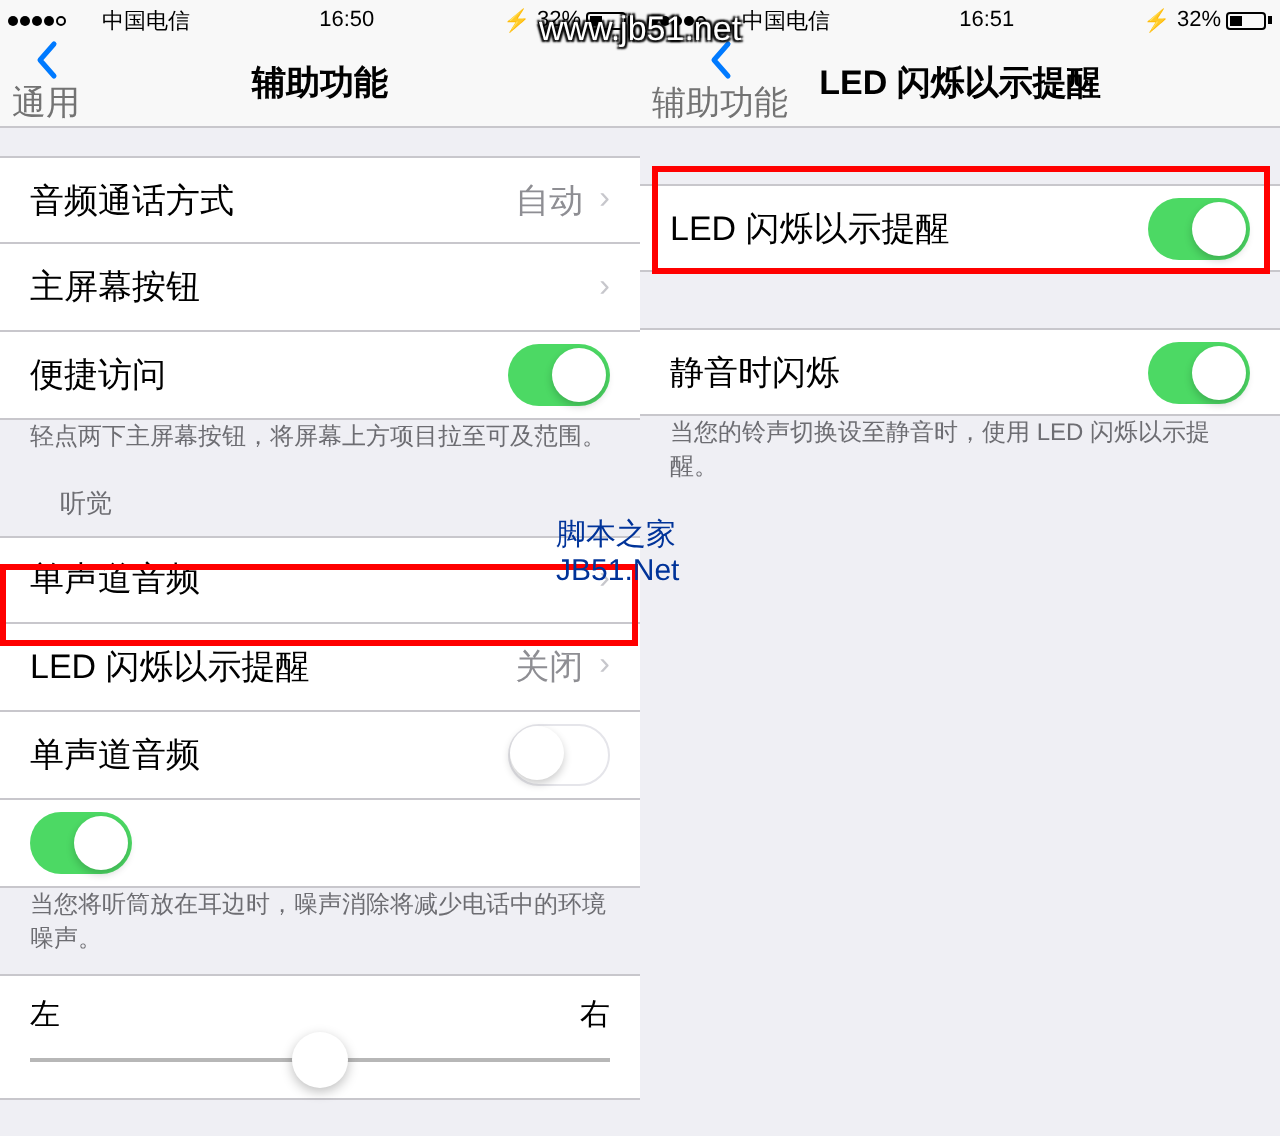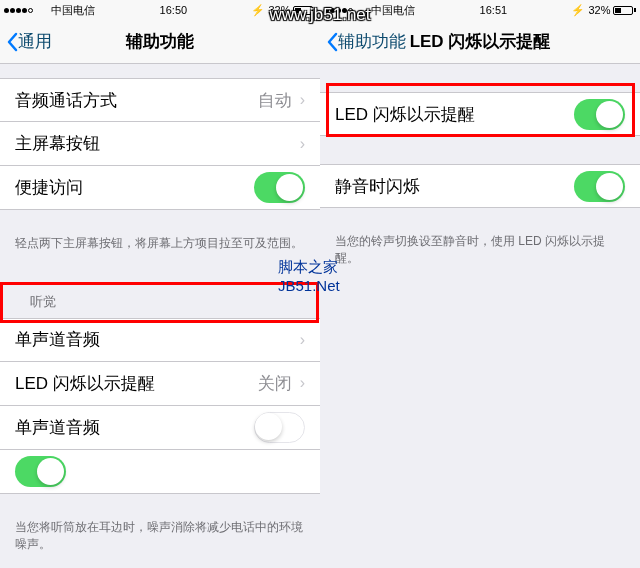--- a/index.html
+++ b/index.html
@@ -6,30 +6,30 @@
 body { background: #fff; width: 640px; height: 568px; overflow: hidden; position: relative; }
 .container { display: flex; width: 640px; height: 568px; }
 .screen { width: 320px; height: 568px; background: #efeff4; position: relative; overflow: hidden; }
 .status-bar { height: 20px; background: #f8f8f8; display: flex; align-items: center; justify-content: space-between; padding: 0 4px; font-size: 11px; color: #000; }
 .status-left { display: flex; align-items: center; gap: 18px; }
 .status-right { display: flex; align-items: center; gap: 3px; }
 .signal-dots { display: flex; gap: 1px; }
 .dot { width: 5px; height: 5px; border-radius: 50%; background: #000; }
 .dot.empty { background: transparent; border: 0.5px solid #000; }
 .nav-bar { height: 44px; background: #f8f8f8; border-bottom: 0.5px solid #c8c7cc; display: flex; align-items: center; position: relative; }
-.nav-back { display: flex; align-items: center; color: #0c4a6e; font-size: 17px; padding-left: 6px; }
+.nav-back { display: flex; align-items: center; color: #737373; font-size: 17px; padding-left: 6px; flex-direction: column; }
 .nav-back svg { width: 12px; height: 20px; }
 .nav-title { position: absolute; left: 50%; transform: translateX(-50%); font-size: 17px; font-weight: 600; color: #000; }
 .content { overflow-y: auto; height: calc(568px - 64px); }
 .cell { background: #fff; min-height: 44px; display: flex; align-items: center; padding: 0 15px; border-bottom: 0.5px solid #c8c7cc; font-size: 17px; color: #000; justify-content: space-between; }
 .cell.first { border-top: 0.5px solid #c8c7cc; }
 .cell-label { flex: 1; }
 .cell-value { color: #8e8e93; font-size: 17px; }
 .chevron { color: #c7c7cc; margin-left: 8px; font-size: 16px; }
-.footer-text { padding: 25px 15px; font-size: 12px; color: #6d6d72; line-height: 1.4; }
+.footer-text { padding: 0 15px; font-size: 12px; color: #6d6d72; line-height: 1.4; }
 .header-text { padding: 16px 30px 7px; font-size: 13px; color: #6d6d72; }
 .toggle { width: 51px; height: 31px; border-radius: 15.5px; position: relative; }
 .toggle.on { background: #4cd964; }
 .toggle.off { background: #fff; border: 1.5px solid #e5e5ea; }
 .toggle-knob { width: 27px; height: 27px; background: #fff; border-radius: 50%; position: absolute; top: 2px; box-shadow: 0 2px 4px rgba(0,0,0,0.2); }
 .toggle.on .toggle-knob { right: 2px; }
 .toggle.off .toggle-knob { left: 0; top: 0; }
 .slider-row { background: #fff; padding: 10px 15px 14px; border-bottom: 0.5px solid #c8c7cc; border-top: 0.5px solid #c8c7cc; }
 .slider-labels { display: flex; justify-content: space-between; font-size: 15px; color: #000; margin-bottom: 6px; }
 .slider-track { height: 2px; background: #b7b7b7; position: relative; margin: 12px 0 4px; }

